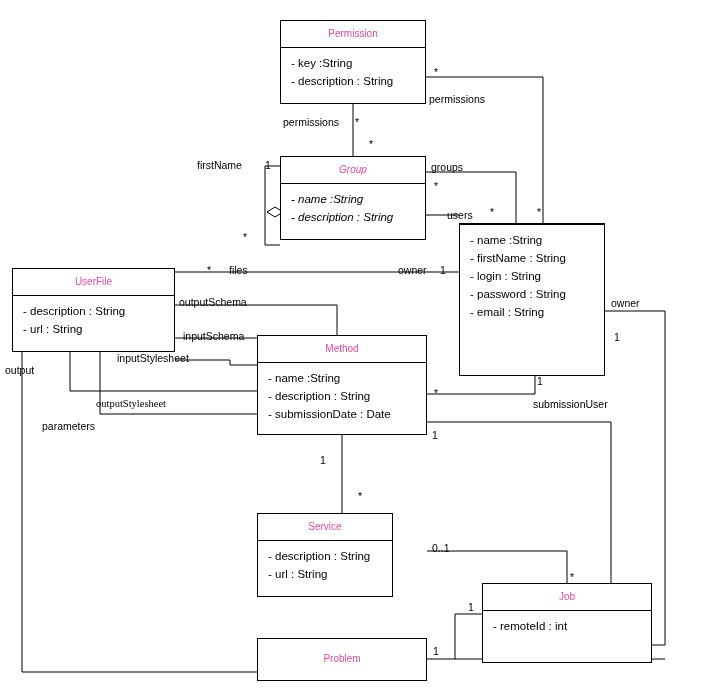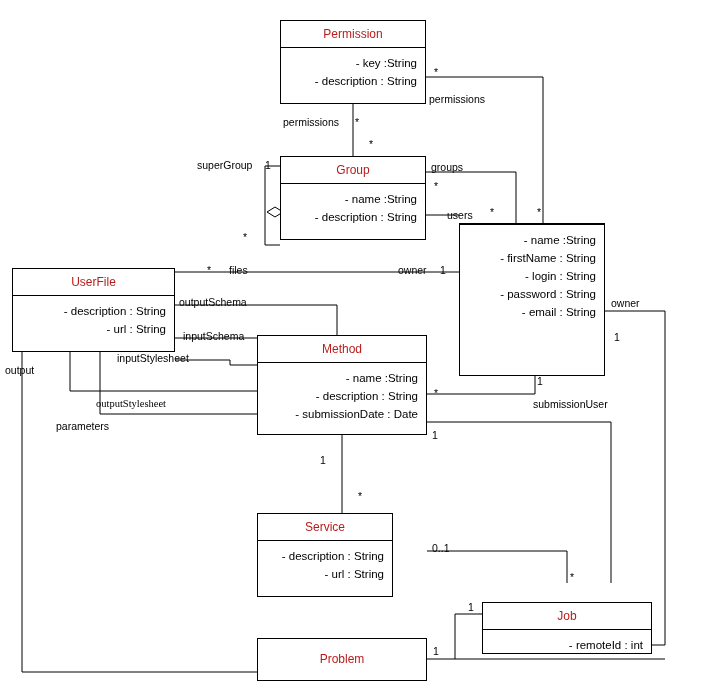--- a/index.html
+++ b/index.html
@@ -25,41 +25,40 @@
   }
   .uml-class {
     position: absolute;
     background: #ffffff;
     border: 1px solid #000000;
     box-sizing: border-box;
     z-index: 5;
   }
   .uml-name {
     text-align: center;
-    font-size: 12px;
-    color: #b91c1c;
+    font-size: 10px;
+    color: #ec4899;
     padding: 6px 4px 6px 4px;
     line-height: 14px;
   }
   .uml-sep {
     border-top: 1px solid #000000;
     height: 0;
     font-size: 0;
     line-height: 0;
   }
   .uml-attrs {
     padding: 6px 0 6px 0;
   }
   .uml-attr {
     font-size: 11.5px;
     color: #000000;
     padding: 2px 8px 2px 10px;
     line-height: 14px;
     white-space: nowrap;
-    text-align: right;
   }
   .edge-label {
     position: absolute;
     font-size: 10.5px;
     color: #000000;
     white-space: nowrap;
     z-index: 8;
     background: transparent;
   }
 </style>
@@ -113,21 +112,21 @@
 
   <div class="uml-class" style="left:280px; top:20px; width:146px; height:84px;">
     <div class="uml-name">Permission</div>
     <div class="uml-sep"></div>
     <div class="uml-attrs">
       <div class="uml-attr">- key :String</div>
       <div class="uml-attr">- description : String</div>
     </div>
   </div>
 
-  <div class="uml-class" style="left:280px; top:156px; width:146px; height:84px;">
+  <div class="uml-class" style="left:280px; top:156px; width:146px; height:84px;font-style:italic;">
     <div class="uml-name">Group</div>
     <div class="uml-sep"></div>
     <div class="uml-attrs">
       <div class="uml-attr">- name :String</div>
       <div class="uml-attr">- description : String</div>
     </div>
   </div>
 
   <div class="uml-class" style="left:459px; top:223px; width:146px; height:153px;">
     <div class="uml-sep"></div>
@@ -161,39 +160,39 @@
 
   <div class="uml-class" style="left:257px; top:513px; width:136px; height:84px;">
     <div class="uml-name">Service</div>
     <div class="uml-sep"></div>
     <div class="uml-attrs">
       <div class="uml-attr">- description : String</div>
       <div class="uml-attr">- url : String</div>
     </div>
   </div>
 
-  <div class="uml-class" style="left:482px; top:583px; width:170px; height:52px;margin-top:19px;">
+  <div class="uml-class" style="left:482px; top:583px; width:170px; height:80px;">
     <div class="uml-name">Job</div>
     <div class="uml-sep"></div>
     <div class="uml-attrs">
       <div class="uml-attr">- remoteId : int</div>
     </div>
   </div>
 
   <div class="uml-class" style="left:257px; top:638px; width:170px; height:43px;">
     <div class="uml-name" style="padding-top:13px;">Problem</div>
   </div>
 
   <div id="edge-labels">
       <div class="edge-label" style="left: 434px; top: 66px;">*</div>
       <div class="edge-label" style="left: 429px; top: 93px;">permissions</div>
       <div class="edge-label" style="left: 283px; top: 116px;">permissions</div>
       <div class="edge-label" style="left: 355px; top: 116px;">*</div>
       <div class="edge-label" style="left: 369px; top: 138px;">*</div>
-      <div class="edge-label" style="left: 197px; top: 159px;">superGroup</div>
+      <div class="edge-label" style="left: 197px; top: 159px;">firstName</div>
       <div class="edge-label" style="left: 265px; top: 159px;">1</div>
       <div class="edge-label" style="left: 431px; top: 161px;">groups</div>
       <div class="edge-label" style="left: 434px; top: 180px;">*</div>
       <div class="edge-label" style="left: 447px; top: 209px;">users</div>
       <div class="edge-label" style="left: 490px; top: 206px;">*</div>
       <div class="edge-label" style="left: 537px; top: 206px;">*</div>
       <div class="edge-label" style="left: 243px; top: 231px;">*</div>
       <div class="edge-label" style="left: 207px; top: 264px;">*</div>
       <div class="edge-label" style="left: 229px; top: 264px;">files</div>
       <div class="edge-label" style="left: 398px; top: 264px;">owner</div>
@@ -202,21 +201,21 @@
       <div class="edge-label" style="left: 179px; top: 296px;">outputSchema</div>
       <div class="edge-label" style="left: 614px; top: 331px;">1</div>
       <div class="edge-label" style="left: 183px; top: 330px;">inputSchema</div>
       <div class="edge-label" style="left: 117px; top: 352px;">inputStylesheet</div>
       <div class="edge-label" style="left: 5px; top: 364px;">output</div>
       <div class="edge-label" style="left: 434px; top: 387px;">*</div>
       <div class="edge-label" style="left: 537px; top: 375px;">1</div>
       <div class="edge-label" style="left: 533px; top: 398px;">submissionUser</div>
       <div class="edge-label" style="left: 96px; top: 398px; font-family: Liberation Serif, serif;">outputStylesheet</div>
       <div class="edge-label" style="left: 432px; top: 429px;">1</div>
-      <div class="edge-label" style="left: 56px; top: 420px;">parameters</div>
+      <div class="edge-label" style="left: 42px; top: 420px;">parameters</div>
       <div class="edge-label" style="left: 320px; top: 454px;">1</div>
       <div class="edge-label" style="left: 358px; top: 490px;">*</div>
       <div class="edge-label" style="left: 432px; top: 542px;">0..1</div>
       <div class="edge-label" style="left: 570px; top: 571px;">*</div>
       <div class="edge-label" style="left: 468px; top: 601px;">1</div>
       <div class="edge-label" style="left: 433px; top: 645px;">1</div>
     </div>
 
 </div>
 

